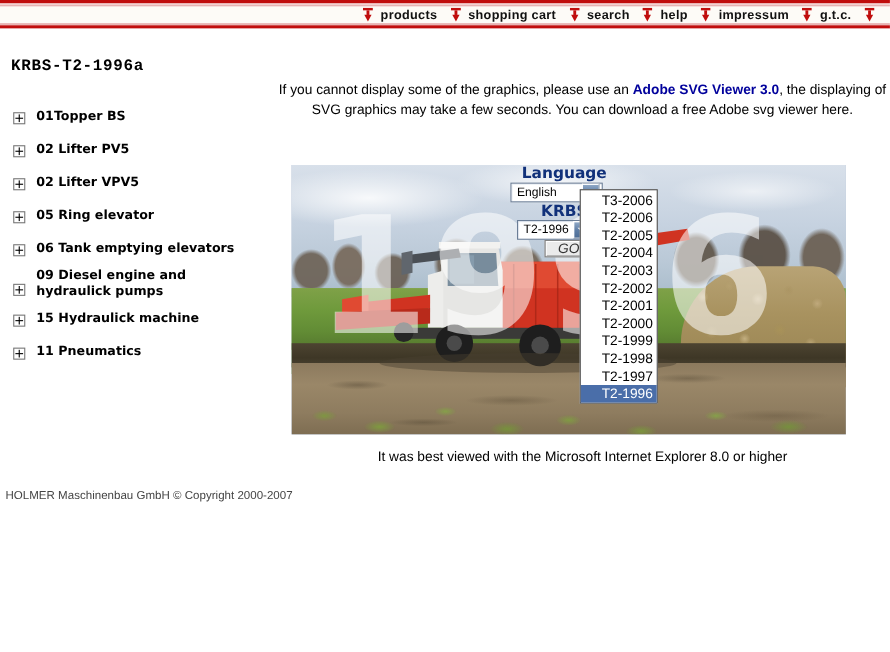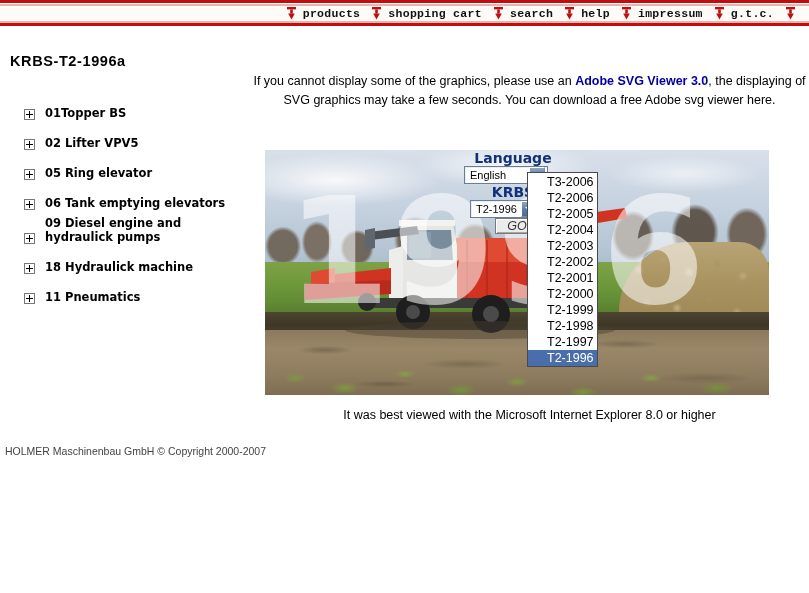--- a/index.html
+++ b/index.html
@@ -51,21 +51,21 @@
   }
   .nav-item {
     display: flex;
     align-items: center;
     gap: 7px;
     margin-right: 6px;
     white-space: nowrap;
     cursor: pointer;
   }
   .nav-label {
-    font-family: Liberation Mono, monospace;
+    font-family: Liberation Sans, sans-serif;
     font-size: 11.5px;
     font-weight: bold;
     color: #111111;
     letter-spacing: 0.3px;
     padding-right: 6px;
   }
   .pin-icon {
     position: relative;
     width: 9px;
     height: 13px;
@@ -78,38 +78,38 @@
     position: absolute;
     left: 0; top: 28px;
     width: 250px;
     height: 565px;
     background: #ffffff;
   }
   #page-title {
     position: absolute;
     left: 10px;
     top: 25px;
-    font-family: Liberation Sans, sans-serif;
+    font-family: Liberation Mono, monospace;
     font-size: 14.5px;
     font-weight: bold;
     color: #000000;
     letter-spacing: 0.6px;
     white-space: nowrap;
   }
   #tree {
     position: absolute;
     left: 0;
     top: 62px;
     width: 250px;
   }
   .tree-item {
     display: flex;
-    align-items: flex-end;
+    align-items: center;
     min-height: 30px;
-    padding-left: 24px;
+    padding-left: 12px;
     cursor: pointer;
   }
   .tree-item.two-line { min-height: 34px; }
   .plus-box {
     flex: 0 0 auto;
     width: 9px;
     height: 9px;
     border: 1px solid #777777;
     background: #ffffff;
     position: relative;
@@ -497,20 +497,24 @@
 <div id="sidebar">
   <div id="page-title">KRBS-T2-1996a</div>
 
   <div id="tree">
 
     <div class="tree-item">
       <span class="plus-box"></span>
       <span class="tree-label">01Topper BS</span>
     </div>
 
+    <div class="tree-item">
+      <span class="plus-box"></span>
+      <span class="tree-label">02 Lifter PV5</span>
+    </div>
 
     <div class="tree-item">
       <span class="plus-box"></span>
       <span class="tree-label">02 Lifter VPV5</span>
     </div>
 
 
 
     <div class="tree-item">
       <span class="plus-box"></span>
@@ -524,21 +528,21 @@
 
 
 
     <div class="tree-item two-line">
       <span class="plus-box" style="margin-top:12px"></span>
       <span class="tree-label">09 Diesel engine and hydraulick pumps</span>
     </div>
 
     <div class="tree-item">
       <span class="plus-box"></span>
-      <span class="tree-label">18 Hydraulick machine</span>
+      <span class="tree-label">15 Hydraulick machine</span>
     </div>
 
     <div class="tree-item">
       <span class="plus-box"></span>
       <span class="tree-label">11 Pneumatics</span>
     </div>
 
   </div>
 
   <div id="copyright">HOLMER Maschinenbau GmbH © Copyright 2000-2007</div>

